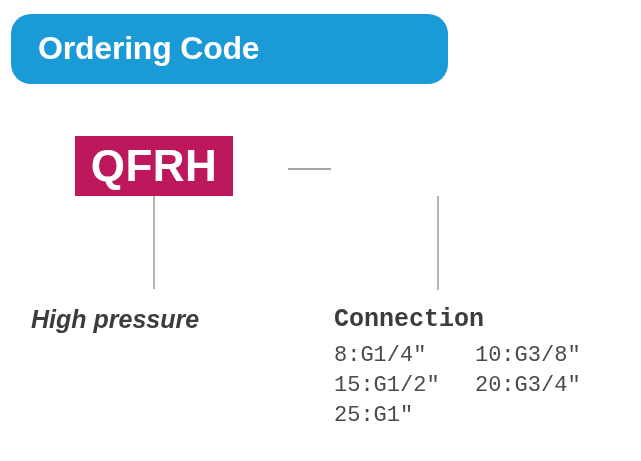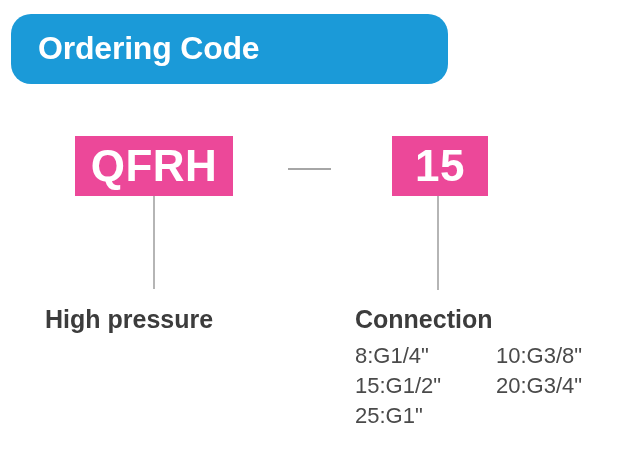--- a/index.html
+++ b/index.html
@@ -40,21 +40,21 @@
     font-size: 32px;
     font-weight: bold;
     letter-spacing: -0.2px;
     white-space: nowrap;
     line-height: 1;
   }
 
   
   .code-box {
     position: absolute;
-    background: #ec4899;
+    background: #be185d;
     display: flex;
     align-items: center;
     justify-content: center;
     color: #ffffff;
     font-weight: bold;
     line-height: 1;
     box-sizing: border-box;
   }
   .code-box.box-prefix {
     left: 75px;
@@ -99,28 +99,30 @@
     top: 196px;
     height: 94px;
   }
 
   
   .desc {
     position: absolute;
     color: #3c3c3c;
   }
   .desc-prefix {
-    left: 45px;
+    left: 31px;
     top: 303px;
     width: 300px;
+    font-style: italic;
   }
   .desc-size {
-    left: 355px;
+    left: 334px;
     top: 303px;
     width: 280px;
+    font-family: Liberation Mono, monospace;
   }
   .desc-heading {
     font-size: 25px;
     font-weight: bold;
     line-height: 33px;
     white-space: nowrap;
     color: #3c3c3c;
   }
   .desc-heading.two-line {
     line-height: 33px;
@@ -151,21 +153,20 @@
 <div id="canvas">
 
   <div class="banner">
     <div class="banner-title">Ordering Code</div>
   </div>
 
   <div class="code-box box-prefix">QFRH</div>
 
   <div class="dash"></div>
 
-  <div class="code-box box-size">15</div>
 
   <div class="leader leader-prefix"></div>
   <div class="leader leader-size"></div>
 
   <div class="desc desc-prefix">
     <div class="desc-heading two-line">High pressure</div>
   </div>
 
   <div class="desc desc-size">
     <div class="desc-heading">Connection</div>

